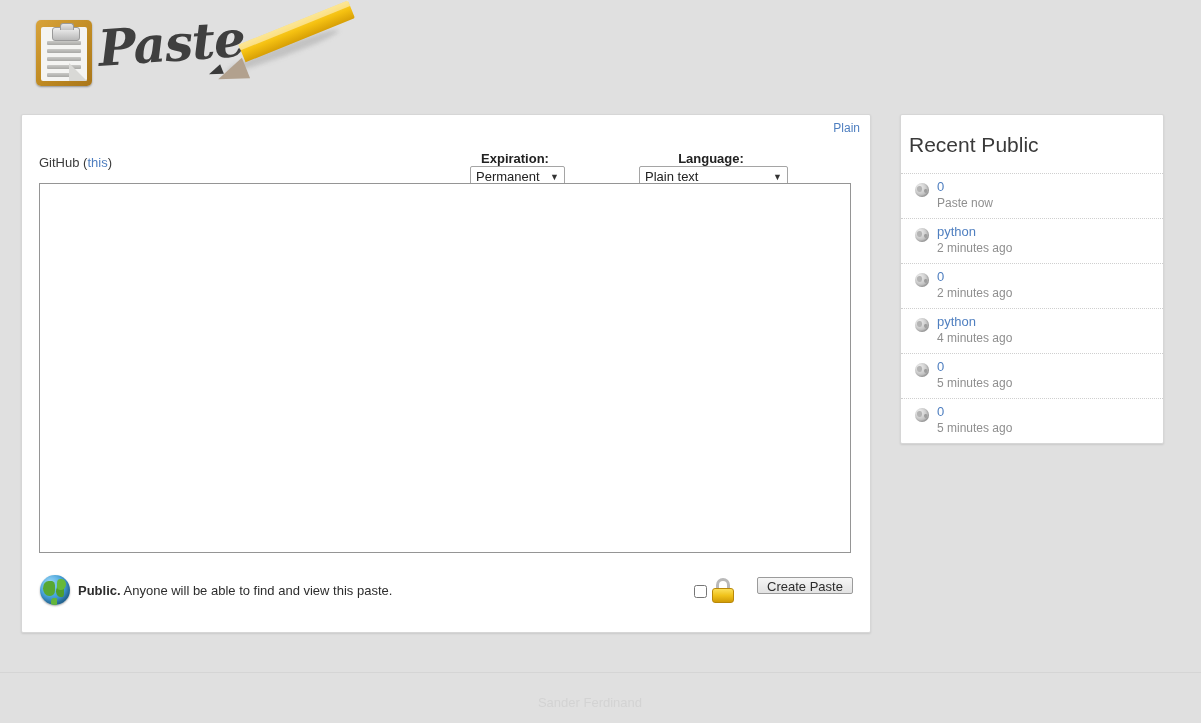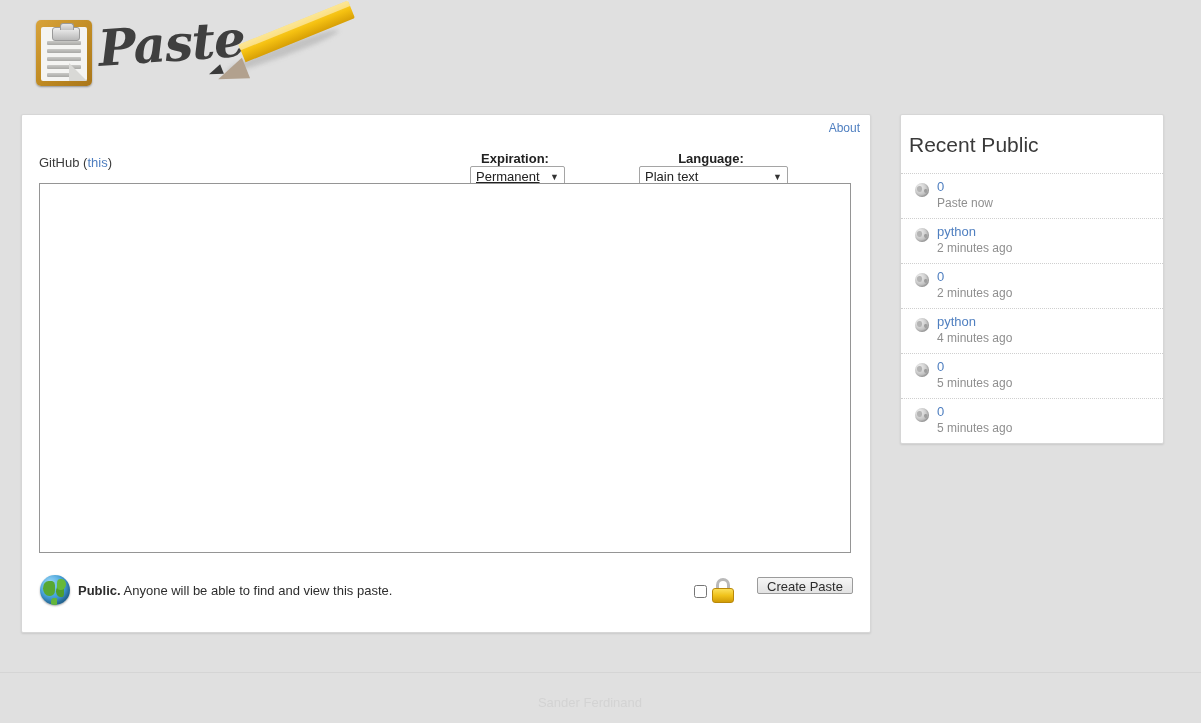--- a/index.html
+++ b/index.html
@@ -212,21 +212,21 @@
     cursor: pointer;
     white-space: nowrap;
   }
   .fake-select .caret {
     position: absolute;
     right: 5px;
     top: 0;
     font-size: 9px;
     color: #333;
   }
-  #expiration-select { width: 70px; text-decoration: underline; }
+  #expiration-select { width: 70px; }
   #language-select { width: 124px; }
 
   #paste-textarea {
     position: absolute;
     left: 17px;
     top: 68px;
     width: 812px;
     height: 370px;
     background: #ffffff;
     border: 1px solid #959595;
@@ -433,21 +433,21 @@
       <div class="pencil-wood"></div>
       <div class="pencil-tip"></div>
     </div>
 
   </div>
 </div>
 
 <div id="main-card">
 
   <div id="about-row">
-    <a class="link">About</a>
+    <a class="link">Plain</a>
   </div>
 
   <div id="toolbar">
 
     <div id="github-label"><span>GitHub (</span><a class="link">this</a><span>)</span></div>
 
     <div class="select-group" id="expiration-group">
       <span class="select-label">Expiration:</span>
       <div class="fake-select" id="expiration-select">
         <span>Permanent</span>

